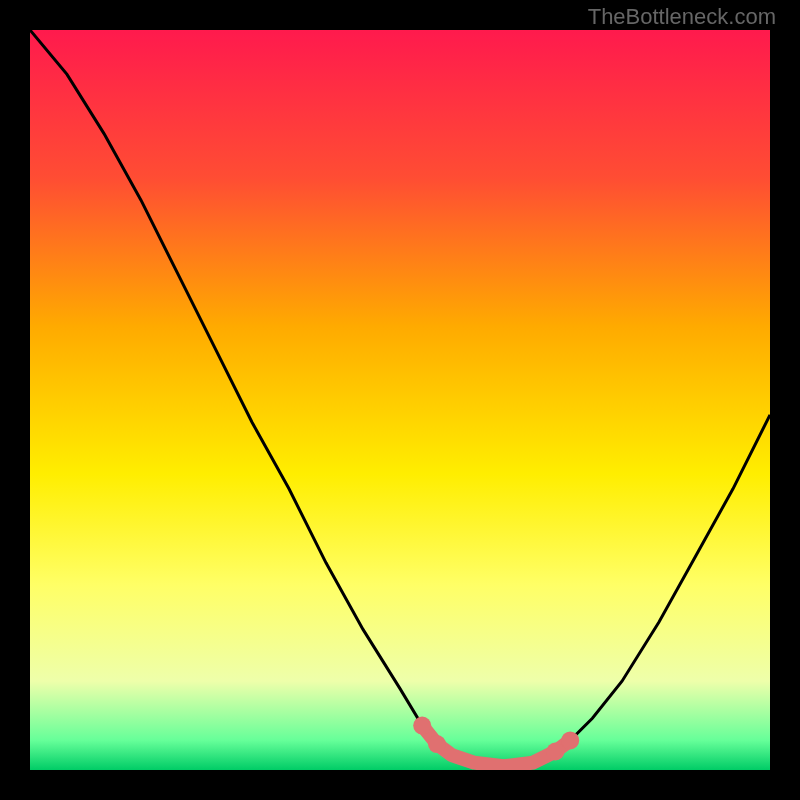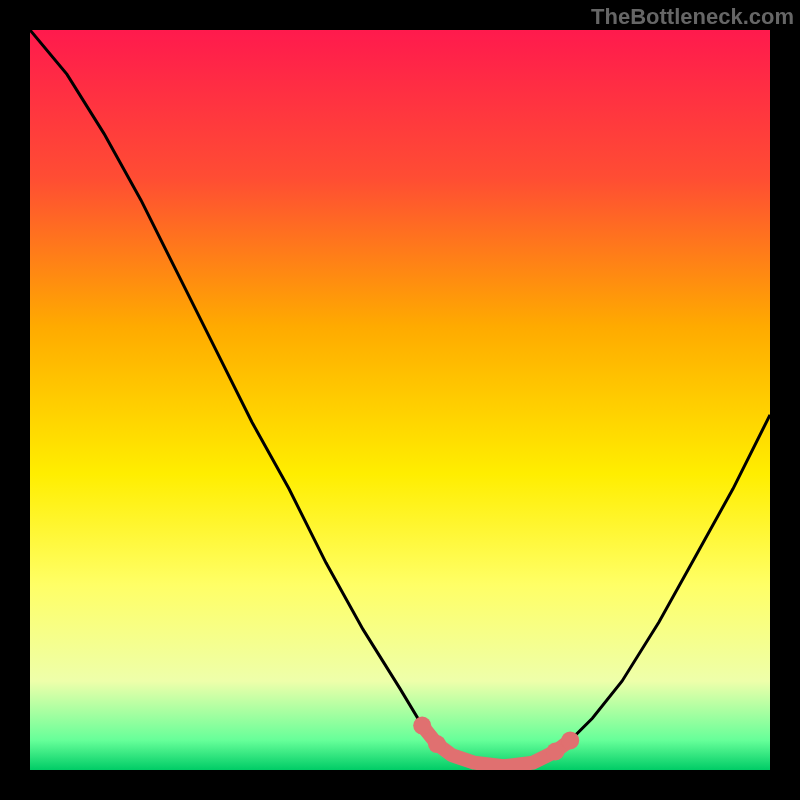--- a/index.html
+++ b/index.html
@@ -7,25 +7,24 @@
     padding: 0;
     background: #000;
     width: 800px;
     height: 800px;
     position: relative;
     font-family: Arial, sans-serif;
   }
   .watermark {
     position: absolute;
     top: 4px;
-    right: 6px;
+    right: 24px;
     color: #666;
     font-size: 22px;
     z-index: 10;
-    font-weight: bold;
   }
   .chart-container {
     position: absolute;
     left: 30px;
     top: 30px;
     width: 740px;
     height: 740px;
     background: #000;
   }
   svg {

